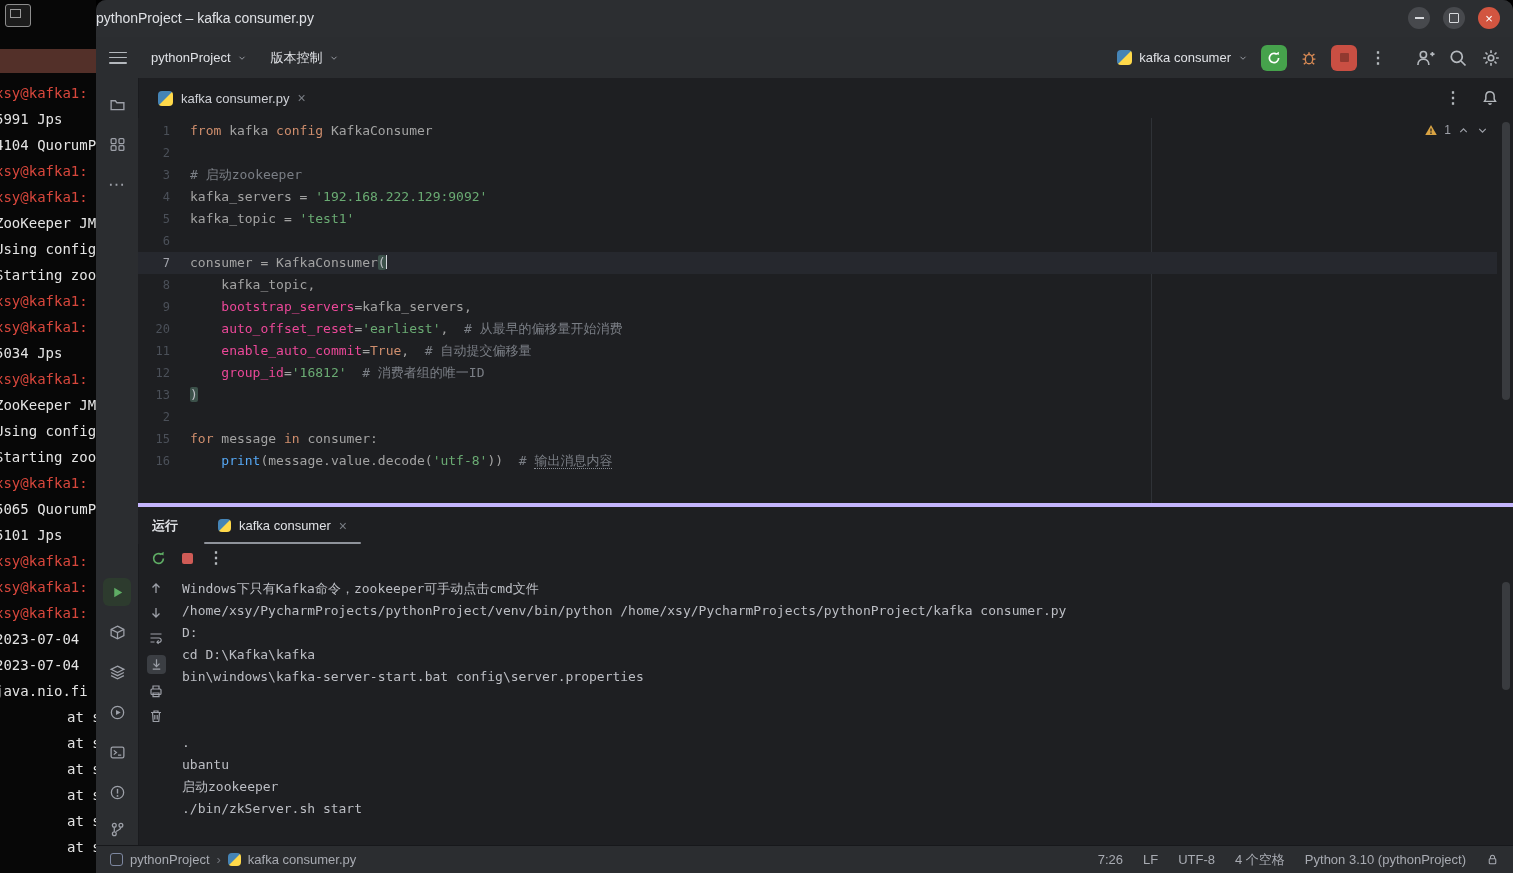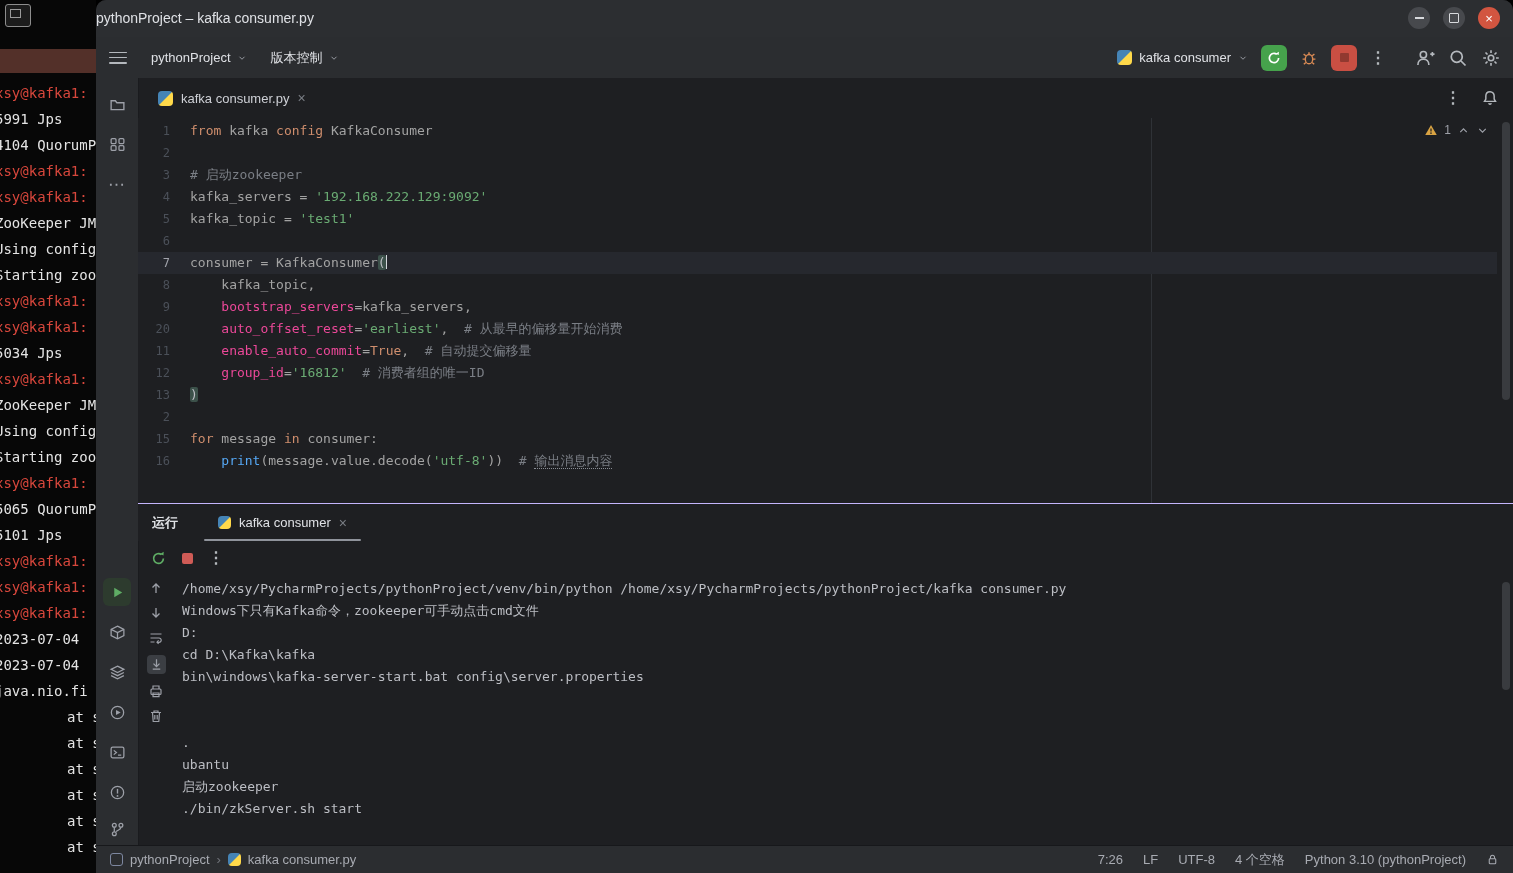--- a/index.html
+++ b/index.html
@@ -83,21 +83,21 @@
   .kw{color:#cf8e6d;} .na{color:#ec4899;} .st{color:#6aab73;} .cm{color:#7a7e85;}
   .fn{color:#56a8f5;} .pl{color:#a3a3a3;}
   .pm{background:#3c514a;border-radius:2px;}
   .cmu{color:#7a7e85;border-bottom:1px dotted #8a8e96;}
   .caret{display:inline-block;width:1.5px;height:14px;background:#d4d7dc;vertical-align:-2px;}
   #inspect{position:absolute;top:5px;right:24px;display:flex;align-items:center;gap:6px;
            color:#9da0a8;font-size:12px;}
   #esb{position:absolute;right:3px;top:4px;width:8px;height:278px;background:#45474c;border-radius:4px;opacity:.7;}
 
   
-  #runheader{position:absolute;left:42px;right:0;top:503px;height:37px;border-top:1px solid #c4b5fd;
+  #runheader{position:absolute;left:42px;right:0;top:503px;height:37px;border-top:4px solid #c4b5fd;
              display:flex;align-items:center;background:#1e1f22;}
   #run-title{margin-left:14px;font-size:13px;font-weight:bold;color:#dfe1e5;}
   #run-tab{position:relative;margin-left:26px;height:100%;display:flex;align-items:center;gap:8px;
            padding:0 14px;color:#dfe1e5;font-size:13px;}
   #run-tab:after{content:"";position:absolute;left:0;right:0;bottom:0;height:2px;background:#8f939b;border-radius:1px;}
   #ctools{position:absolute;left:42px;top:541px;height:34px;display:flex;align-items:center;gap:15px;padding-left:12px;}
   #cstop{width:11px;height:11px;background:#cf5b56;border-radius:2px;}
 
   
   #cgutter{position:absolute;left:44px;top:580px;width:32px;display:flex;flex-direction:column;
@@ -381,22 +381,22 @@
         <rect x="3" y="6" width="10" height="5.5" rx="1"></rect>
         <path d="M5 6V3h6v3M5 10h6v3.6H5z"></path>
       </svg>
     <svg width="16" height="16" viewBox="0 0 16 16" fill="none" stroke="currentColor" stroke-width="1.2">
         <path d="M3 4.5h10M6 4.5V3h4v1.5M4.5 4.5l.7 9h5.6l.7-9"></path>
         <path d="M6.8 7v4.5M9.2 7v4.5"></path>
       </svg>
   </div>
 
   <div id="console">
+      <div class="cline">Windows下只有Kafka命令，zookeeper可手动点击cmd文件</div>
       <div class="cline">/home/xsy/PycharmProjects/pythonProject/venv/bin/python /home/xsy/PycharmProjects/pythonProject/kafka consumer.py</div>
-      <div class="cline">Windows下只有Kafka命令，zookeeper可手动点击cmd文件</div>
       <div class="cline">D:</div>
       <div class="cline">cd D:\Kafka\kafka</div>
       <div class="cline">bin\windows\kafka-server-start.bat config\server.properties</div>
       <div class="cline"></div>
       <div class="cline"></div>
       <div class="cline">.</div>
       <div class="cline">ubantu</div>
       <div class="cline">启动zookeeper</div>
       <div class="cline">./bin/zkServer.sh start</div>
     </div>

